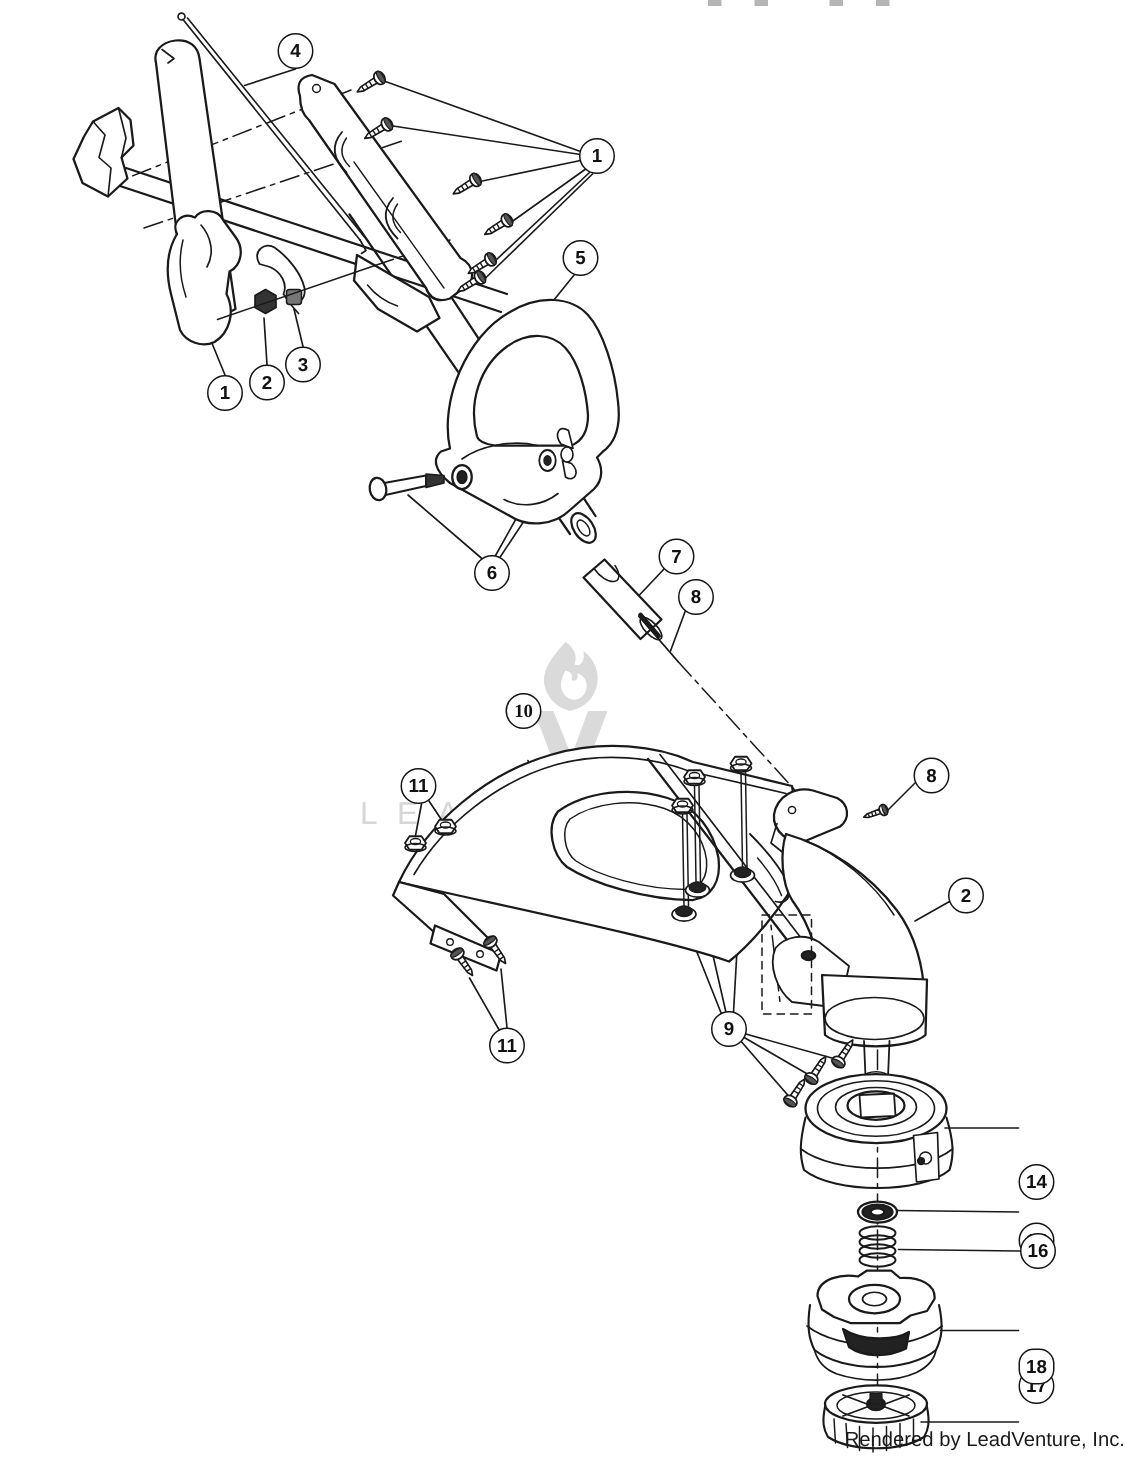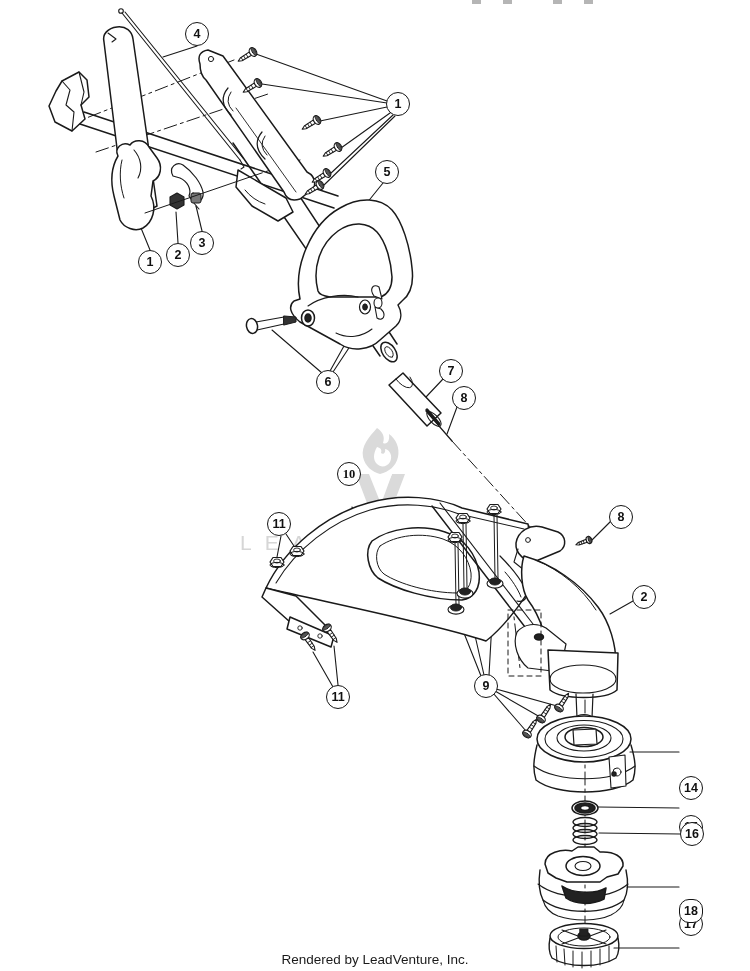--- a/index.html
+++ b/index.html
@@ -8,21 +8,21 @@
   svg{position:absolute;left:0;top:0;}
   .lineart path,.lineart line,.lineart ellipse,.lineart circle,.lineart rect,.lineart polyline{
       vector-effect:non-scaling-stroke;}
   .callout{position:absolute;width:24px;height:24px;box-sizing:border-box;
      border:1.5px solid #151515;border-radius:50%;background:#fff;
      display:flex;align-items:center;justify-content:center;
      font-size:12.5px;font-weight:bold;color:#111;z-index:5;}
   .watermark-text{position:absolute;left:240px;top:531px;width:290px;
      font-size:21px;letter-spacing:13px;color:#d6d6d6;font-weight:500;z-index:1;
      white-space:nowrap;}
-  .footer{position:absolute;left:0;right:0;top:952px;text-align:center;
+  .footer{position:absolute;left:0;right:0;top:952px;text-align:right;
      font-size:13.5px;color:#1a1a1a;z-index:4;}
   .top-frag{position:absolute;top:0;height:4px;width:9px;background:#b5b5b5;z-index:1;}
 </style>
 </head>
 <body>
 
 <div class="stage">
 
   <div class="top-frag" style="left:472px"></div>
   <div class="top-frag" style="left:503px"></div>

